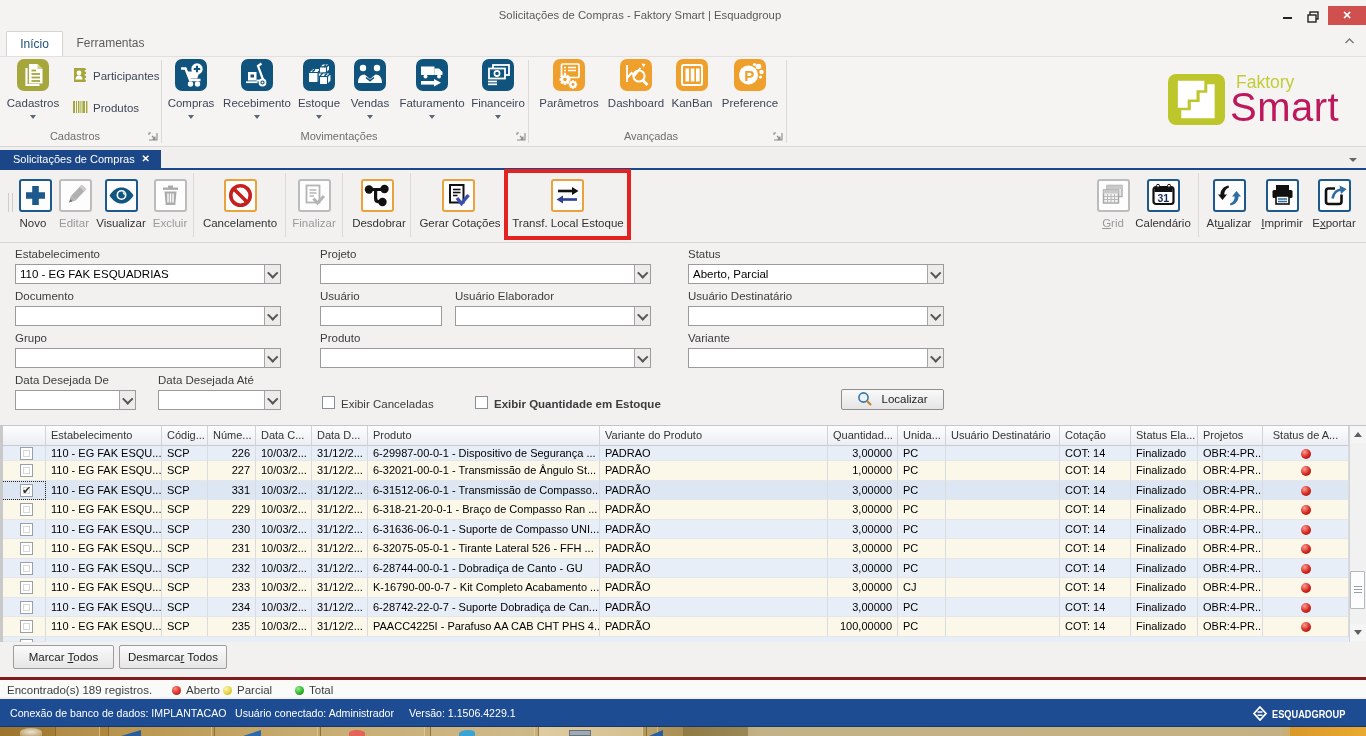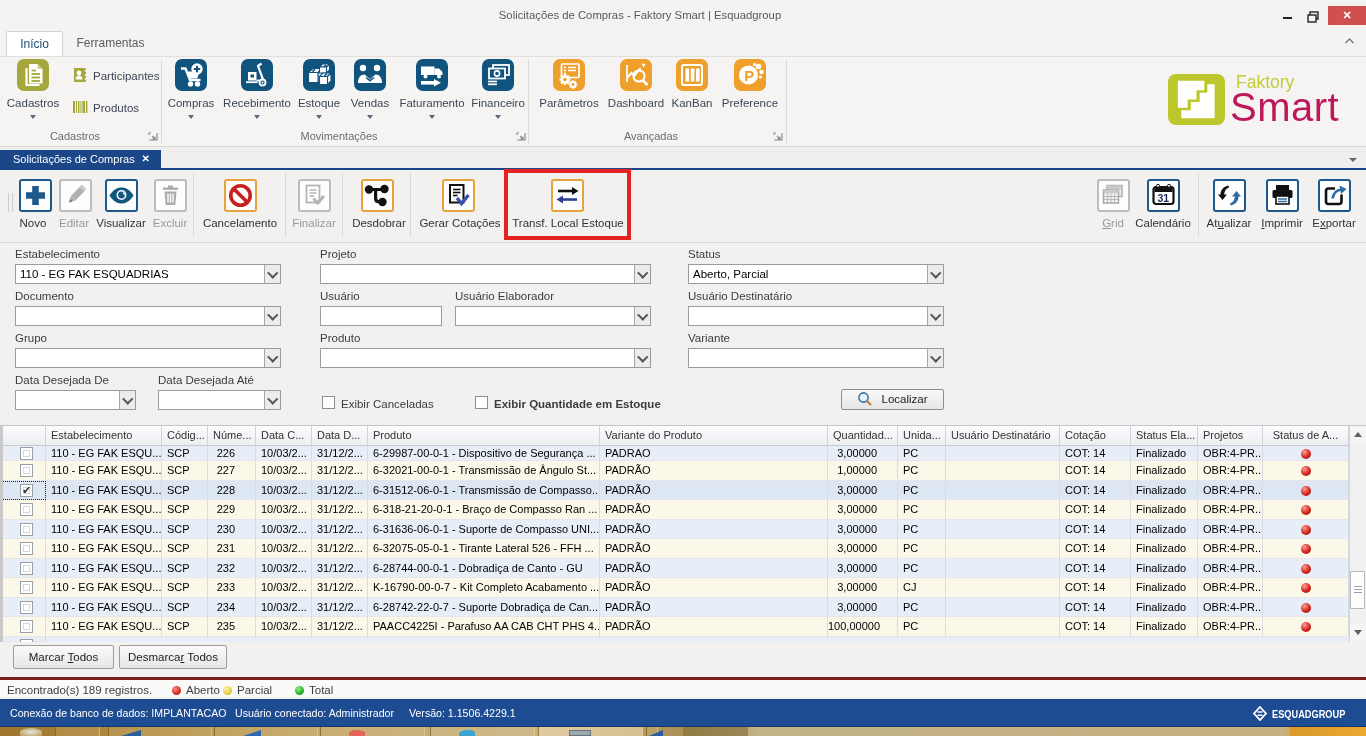--- a/index.html
+++ b/index.html
@@ -61,21 +61,21 @@
 
 #grid{position:absolute;left:0;top:425px;width:1366px;height:216px;background:#fff;border-top:1px solid #c2c6cc;border-bottom:1px solid #c2c6cc;}
 #ghead{position:absolute;left:0;top:0;width:1366px;height:20px;background:linear-gradient(#fdfdfe,#eceef2);border-bottom:1px solid #c5c9d0;}
 .hc{position:absolute;top:0;height:20px;line-height:19px;font-size:11px;color:#333;padding-left:5px;border-right:1px solid #d0d3da;overflow:hidden;white-space:nowrap;}
 .grow{position:absolute;left:0;width:1349px;height:19.5px;overflow:hidden;}
 .grow.first .gc{line-height:14px;}
 .grow.blue{background:#e8eef7;}
 .grow.cream{background:#fbf8e9;}
 .grow.sel{background:#dce7f3;}
 .gc{position:absolute;top:0;height:100%;line-height:19px;font-size:11px;color:#000;padding-left:5px;border-right:1px solid #d8dbe0;border-bottom:1px solid #e4e6ea;overflow:hidden;white-space:nowrap;}
-.gc.r{text-align:right;padding-right:20px;padding-left:0;}
+.gc.r{text-align:right;padding-right:5px;padding-left:0;}
 .gcb{position:absolute;left:20px;top:3px;width:13px;height:13px;background:#fff;border:1px solid #9aa0a8;box-shadow:inset 0 0 0 2px #fff, inset 0 0 0 3px #d8d8d8;}
 #vscroll{position:absolute;left:1349px;top:0;width:17px;height:216px;background:#f1f1f1;border-left:1px solid #d4d4d4;}
 .c0{left:3px;width:43px;}
 .c1{left:46px;width:116px;}
 .c2{left:162px;width:46px;}
 .c3{left:208px;width:48px;}
 .c4{left:256px;width:56px;}
 .c5{left:312px;width:56px;}
 .c6{left:368px;width:232px;}
 .c7{left:600px;width:228px;}
@@ -607,21 +607,21 @@
 <span class="gc c11">COT: 14</span>
 <span class="gc c12">Finalizado</span>
 <span class="gc c13">OBR:4-PR...</span>
 <span class="gc c14"><span class="reddot"></span></span>
 </div>
 <div class="grow sel" style="top:54.5px;height:19.5px;">
 <span class="gc c0"></span>
 <span class="gcb checked" style="top:3px;">✔</span>
 <span class="gc c1">110 - EG FAK ESQU...</span>
 <span class="gc c2">SCP</span>
-<span class="gc c3 r">228</span>
+<span class="gc c3 r">331</span>
 <span class="gc c4">10/03/2...</span>
 <span class="gc c5">31/12/2...</span>
 <span class="gc c6">6-31512-06-0-1 - Transmissão de Compasso...</span>
 <span class="gc c7">PADRÃO</span>
 <span class="gc c8 r">3,00000</span>
 <span class="gc c9">PC</span>
 <span class="gc c10"></span>
 <span class="gc c11">COT: 14</span>
 <span class="gc c12">Finalizado</span>
 <span class="gc c13">OBR:4-PR...</span>

